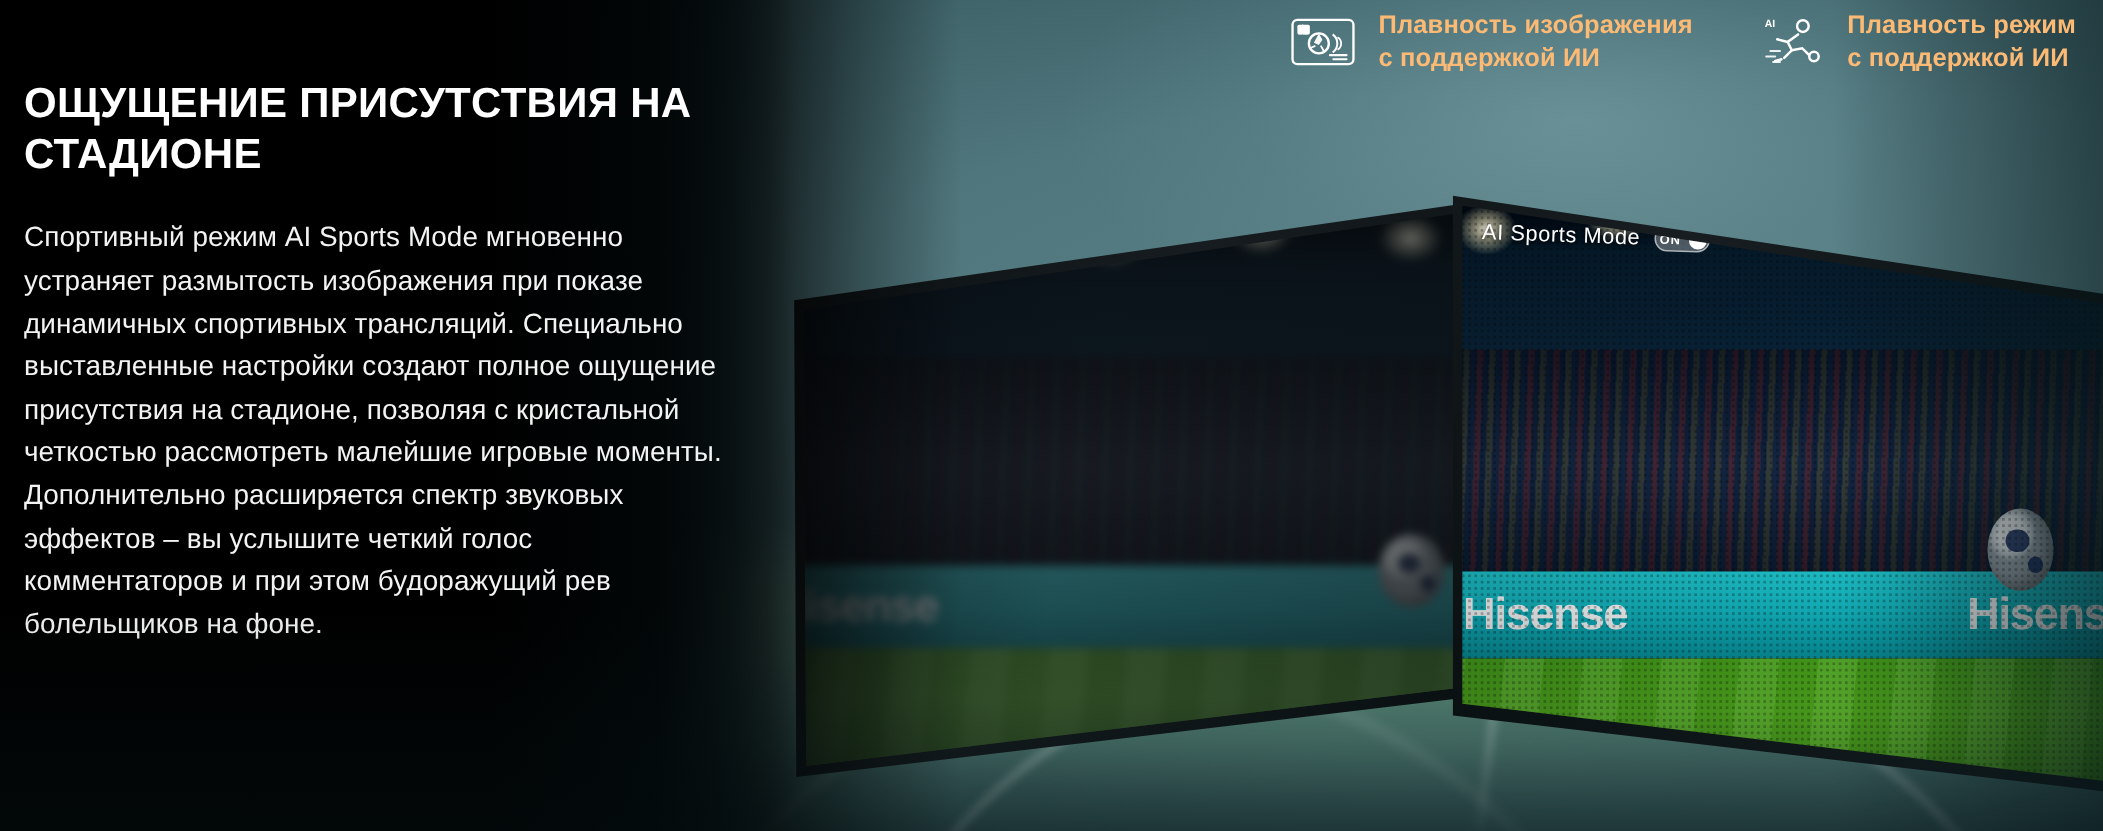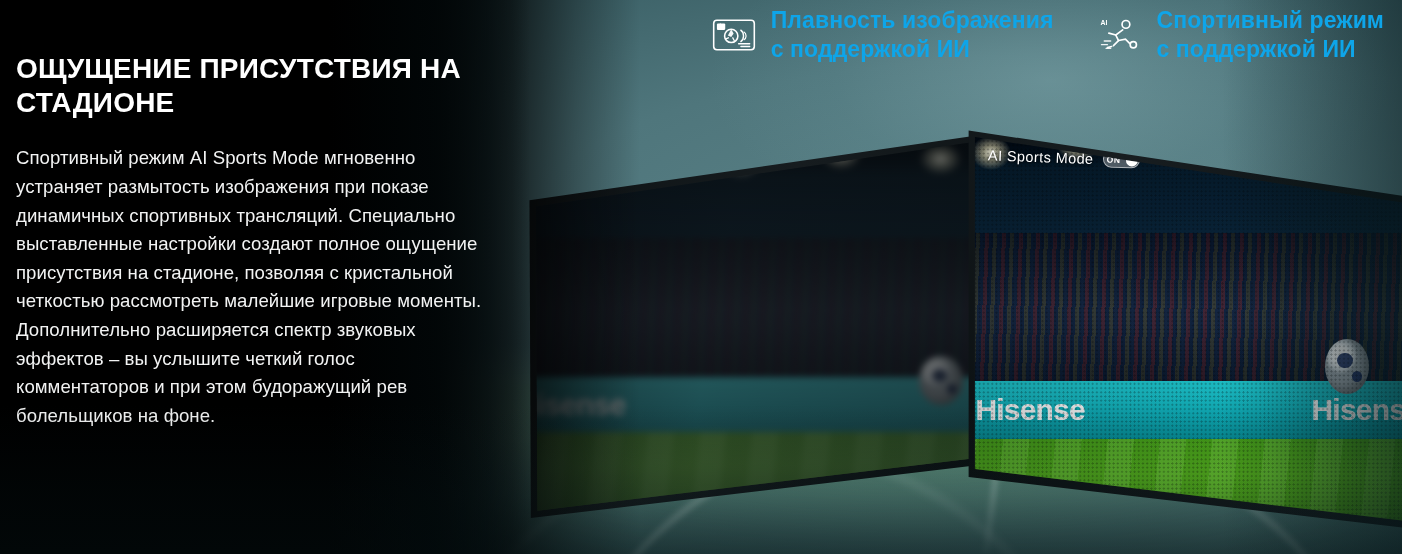--- a/index.html
+++ b/index.html
@@ -78,21 +78,21 @@
   }
 
   
   .badges{
     position:absolute; right:18px; top:6px; display:flex; align-items:flex-start; gap:42px;
   }
   .badge{ display:flex; align-items:center; gap:13px; }
   .badge-icon{ flex:0 0 auto; width:48px; height:40px; display:block; }
   .badge-icon svg{ display:block; width:100%; height:100%; }
   .badge-text{
-    color:#0ea5e9; font-weight:700; font-size:23px; line-height:1.28;
+    color:#fdba74; font-weight:700; font-size:17px; line-height:1.28;
     letter-spacing:0.1px; white-space:nowrap;
   }
   .badge-text .l2{ display:block; }
 
   
   .tv{ position:absolute; }
 
   
   .tv-left{
     left:505px; top:130px; width:470px; height:390px;
@@ -401,20 +401,20 @@
           <circle cx="33.5" cy="9.5" r="4.2"></circle>
           <path d="M30 15.5 L22.5 21 L25.5 27 L20 32.5"></path>
           <path d="M22.5 21 L15 19"></path>
           <path d="M25.5 27 L33 25.5 L37.5 30"></path>
           <path d="M18 33.5 l-4.5 1.2"></path>
           <circle cx="41.5" cy="31.5" r="3.4"></circle>
           <path d="M10 27.5 h7 M7 31.5 h6.5 M12 35.5 h5" stroke-width="1.4" opacity="0.9"></path>
         </svg>
       </span>
       <span class="badge-text">
-        <span>Спортивный режим</span>
+        <span>Плавность режим</span>
         <span class="l2">с поддержкой ИИ</span>
       </span>
     </div>
 
   </div>
 
 </div>
 
 </body></html>

